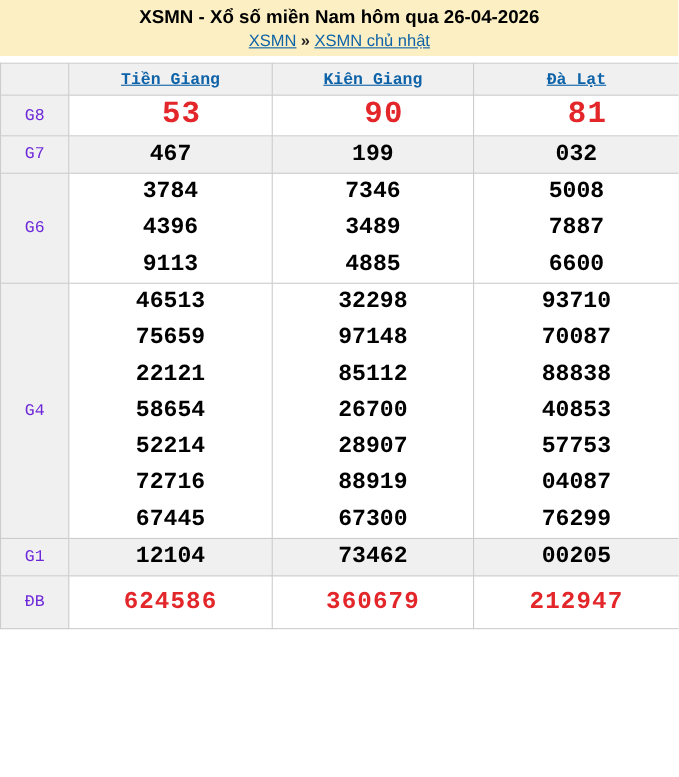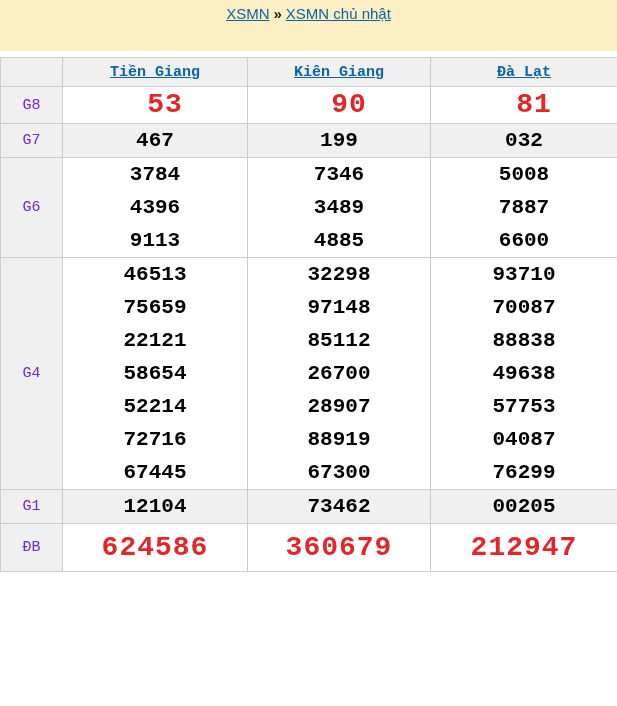--- a/index.html
+++ b/index.html
@@ -89,32 +89,33 @@
   .val.red {
     color: var(--accent-red, #e3262a);
     font-size: 28px;
     line-height: 36px;
     height: 36px;
     letter-spacing: 1px;
     margin-left: 20px;
   }
   .val.huge {
     color: var(--accent-red, #e3262a);
-    font-size: 28px;
+    font-size: 22px;
     line-height: 47px;
     height: 47px;
     letter-spacing: 1px;
   }
 </style>
 </head>
 <body>
 
 <div class="page">
 
   <div class="banner">
+    <div class="title">XSMN - Xổ số miền Nam hôm qua 26-04-2026</div>
     <div class="breadcrumb">
       <a>XSMN</a><span class="sep">»</span><a>XSMN chủ nhật</a>
     </div>
   </div>
 
   <div class="gap"></div>
 
   <table class="results">
     <colgroup>
       <col style="width:62px">
@@ -196,21 +197,21 @@
             <div class="val">85112</div>
             <div class="val">26700</div>
             <div class="val">28907</div>
             <div class="val">88919</div>
             <div class="val">67300</div>
           </td>
           <td>
             <div class="val">93710</div>
             <div class="val">70087</div>
             <div class="val">88838</div>
-            <div class="val">49638</div>
+            <div class="val">40853</div>
             <div class="val">57753</div>
             <div class="val">04087</div>
             <div class="val">76299</div>
           </td>
         </tr>
         <tr class="gray">
           <td class="label-cell">G1</td>
           <td>
             <div class="val">12104</div>
           </td>

